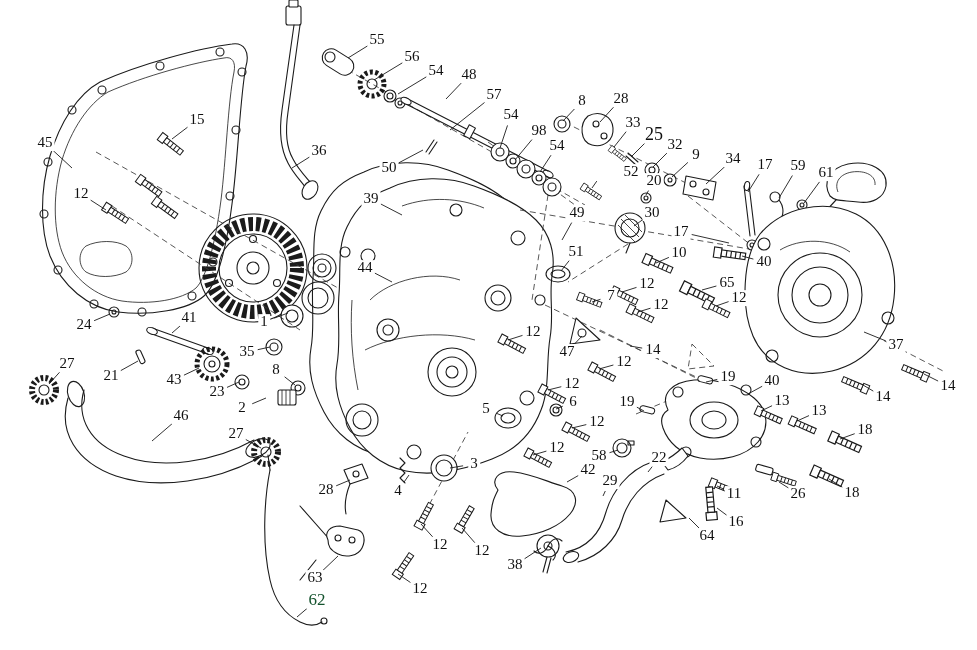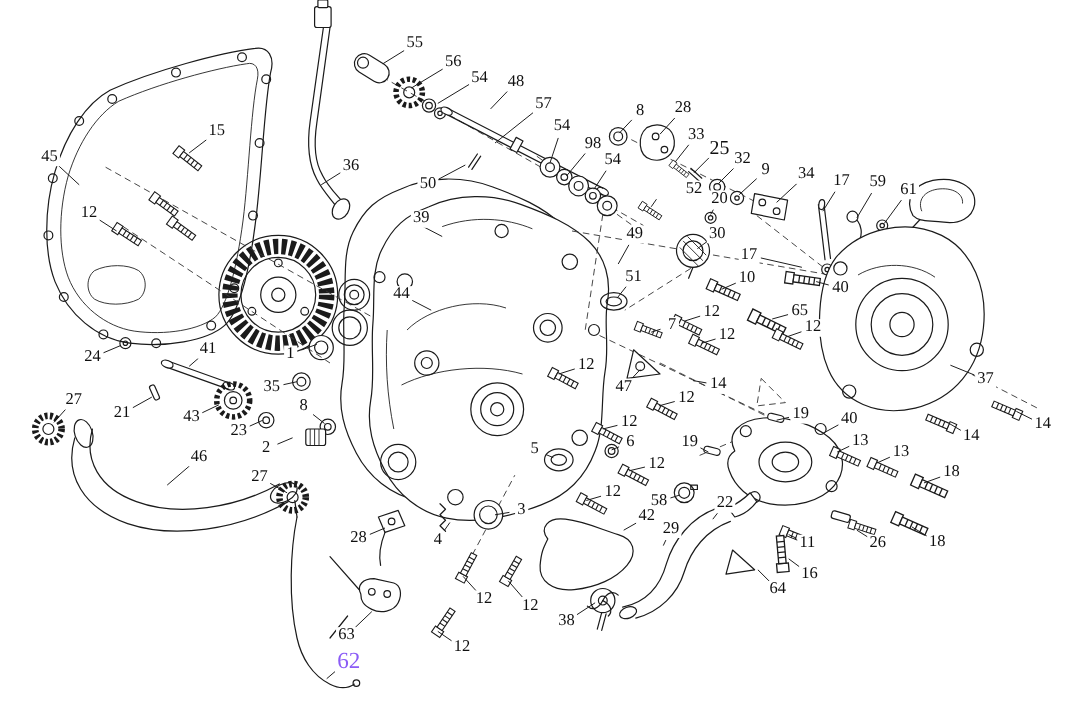--- a/index.html
+++ b/index.html
@@ -447,21 +447,21 @@
       <span class="part-label" style="left: 45px; top: 143px; font-size: 15px; color: rgb(16, 16, 16);">45</span>
       <span class="part-label" style="left: 319px; top: 151px; font-size: 15px; color: rgb(16, 16, 16);">36</span>
       <span class="part-label" style="left: 389px; top: 168px; font-size: 15px; color: rgb(16, 16, 16);">50</span>
       <span class="part-label" style="left: 603px; top: 172px; font-size: 15px; color: rgb(16, 16, 16); margin-left: 28px;">52</span>
       <span class="part-label" style="left: 733px; top: 159px; font-size: 15px; color: rgb(16, 16, 16);">34</span>
       <span class="part-label" style="left: 765px; top: 165px; font-size: 15px; color: rgb(16, 16, 16);">17</span>
       <span class="part-label" style="left: 798px; top: 166px; font-size: 15px; color: rgb(16, 16, 16);">59</span>
       <span class="part-label" style="left: 826px; top: 173px; font-size: 15px; color: rgb(16, 16, 16);">61</span>
       <span class="part-label" style="left: 81px; top: 194px; font-size: 15px; color: rgb(16, 16, 16);">12</span>
       <span class="part-label" style="left: 654px; top: 181px; font-size: 15px; color: rgb(16, 16, 16);">20</span>
-      <span class="part-label" style="left: 371px; top: 199px; font-size: 15px; color: rgb(16, 16, 16); margin-left: 12px;">39</span>
+      <span class="part-label" style="left: 371px; top: 199px; font-size: 15px; color: rgb(16, 16, 16);">39</span>
       <span class="part-label" style="left: 652px; top: 213px; font-size: 15px; color: rgb(16, 16, 16);">30</span>
       <span class="part-label" style="left: 577px; top: 213px; font-size: 15px; color: rgb(16, 16, 16);">49</span>
       <span class="part-label" style="left: 681px; top: 232px; font-size: 15px; color: rgb(16, 16, 16);">17</span>
       <span class="part-label" style="left: 764px; top: 262px; font-size: 15px; color: rgb(16, 16, 16);">40</span>
       <span class="part-label" style="left: 576px; top: 252px; font-size: 15px; color: rgb(16, 16, 16);">51</span>
       <span class="part-label" style="left: 679px; top: 253px; font-size: 15px; color: rgb(16, 16, 16);">10</span>
       <span class="part-label" style="left: 365px; top: 268px; font-size: 15px; color: rgb(16, 16, 16);">44</span>
       <span class="part-label" style="left: 647px; top: 284px; font-size: 15px; color: rgb(16, 16, 16);">12</span>
       <span class="part-label" style="left: 611px; top: 296px; font-size: 15px; color: rgb(16, 16, 16);">7</span>
       <span class="part-label" style="left: 727px; top: 283px; font-size: 15px; color: rgb(16, 16, 16);">65</span>
@@ -507,15 +507,15 @@
       <span class="part-label" style="left: 734px; top: 494px; font-size: 15px; color: rgb(16, 16, 16);">11</span>
       <span class="part-label" style="left: 798px; top: 494px; font-size: 15px; color: rgb(16, 16, 16);">26</span>
       <span class="part-label" style="left: 852px; top: 493px; font-size: 15px; color: rgb(16, 16, 16);">18</span>
       <span class="part-label" style="left: 736px; top: 522px; font-size: 15px; color: rgb(16, 16, 16);">16</span>
       <span class="part-label" style="left: 707px; top: 536px; font-size: 15px; color: rgb(16, 16, 16);">64</span>
       <span class="part-label" style="left: 440px; top: 545px; font-size: 15px; color: rgb(16, 16, 16);">12</span>
       <span class="part-label" style="left: 482px; top: 551px; font-size: 15px; color: rgb(16, 16, 16);">12</span>
       <span class="part-label" style="left: 515px; top: 565px; font-size: 15px; color: rgb(16, 16, 16);">38</span>
       <span class="part-label" style="left: 315px; top: 578px; font-size: 15px; color: rgb(16, 16, 16);">63</span>
       <span class="part-label" style="left: 420px; top: 589px; font-size: 15px; color: rgb(16, 16, 16);">12</span>
-      <span class="part-label" style="left: 317px; top: 600px; font-size: 21px; color: #8b5cf6;">62</span>
+      <span class="part-label" style="left: 317px; top: 600px; font-size: 17px; color: #14532d;">62</span>
     </div>
 </div>
 
 </body></html>

